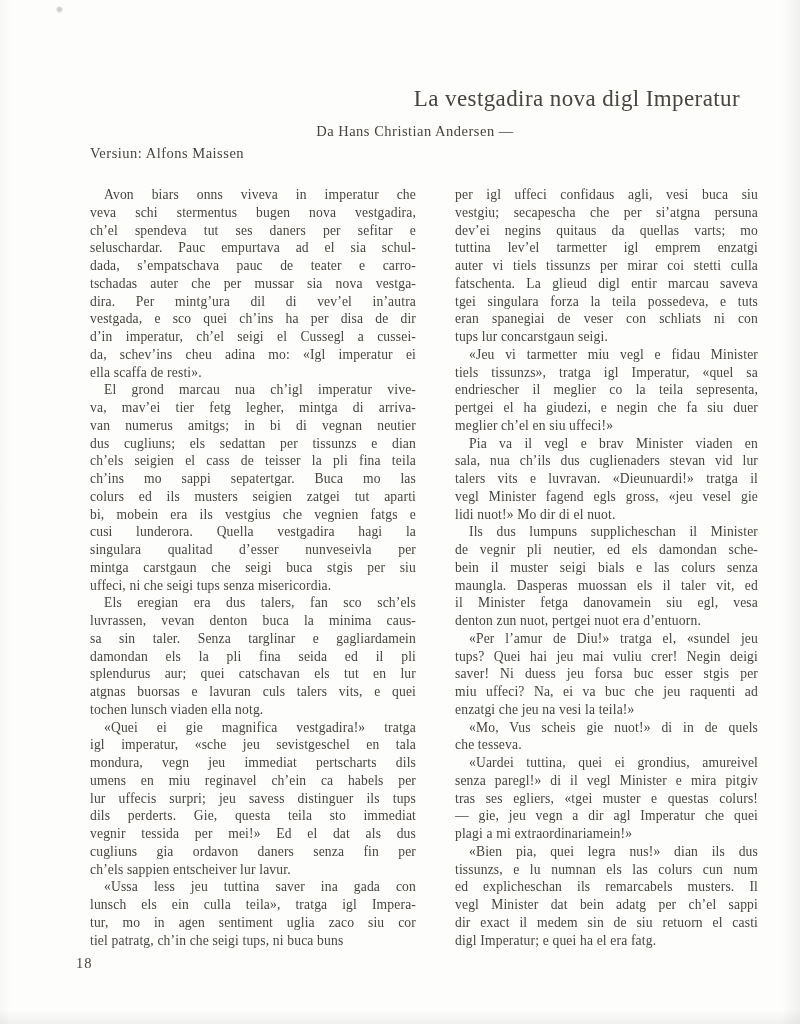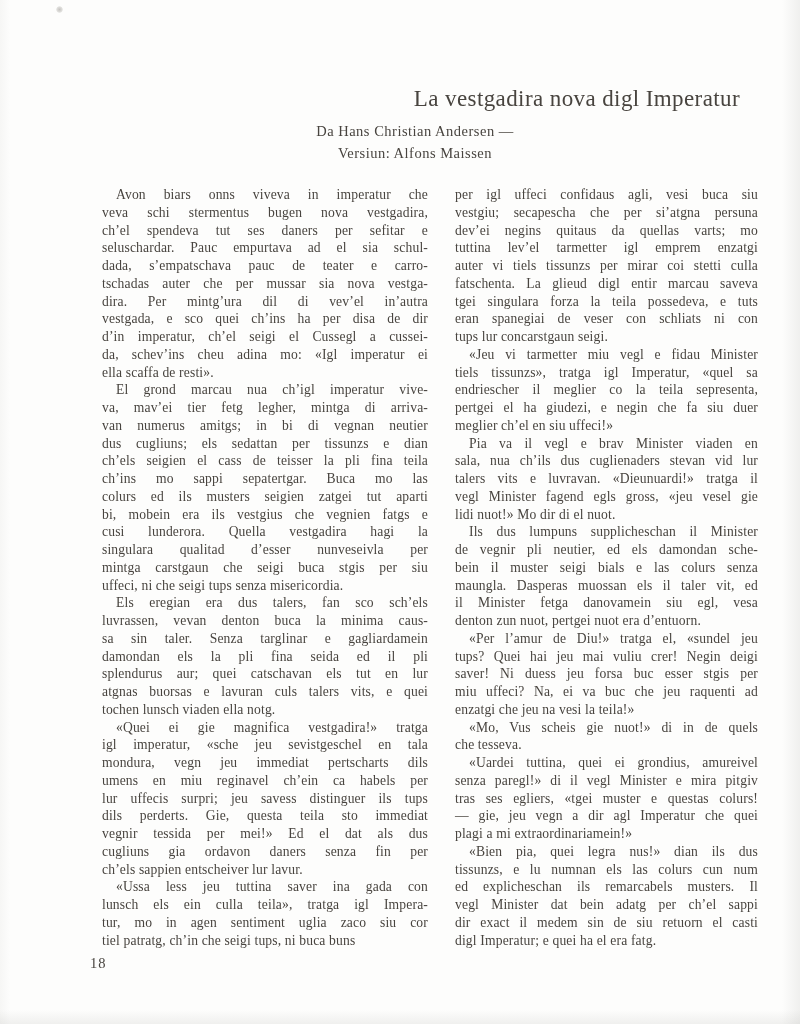--- a/index.html
+++ b/index.html
@@ -30,43 +30,43 @@
     text-align:right;
     font-size:23px;letter-spacing:.4px;
     color:var(--ink,#48443f);
   }
   .byline{
     position:absolute;left:90px;top:123px;width:650px;
     text-align:center;font-size:14.5px;letter-spacing:.5px;
   }
   .versionline{
     position:absolute;left:90px;top:145px;width:650px;
-    text-align:center;font-size:14.5px;letter-spacing:.5px;
+    font-size:14.5px;letter-spacing:.5px;
   }
   .column{
     position:absolute;top:186px;
     font-size:13.6px;line-height:17.75px;
     letter-spacing:.15px;
   }
-  .column.left{left:90px;width:326px;margin-left:12px;}
+  .column.left{left:90px;width:326px;}
   .column.right{left:455px;width:303px;}
   .para{margin:0;}
   .para.indent .line:first-child{text-indent:14px;}
   .line{
     text-align:justify;
     -moz-text-align-last:justify;
     text-align-last:justify;
     white-space:normal;
   }
   .line.last{
     -moz-text-align-last:left;
     text-align-last:left;
   }
   .page-number{
-    position:absolute;left:90px;top:955px;
+    position:absolute;left:76px;top:955px;
     font-size:14.5px;letter-spacing:1px;
   }
 </style>
 </head>
 <body>
 
 <div class="page">
   <div class="speck"></div>
 
   <div class="page-title">La vestgadira nova digl Imperatur</div>

